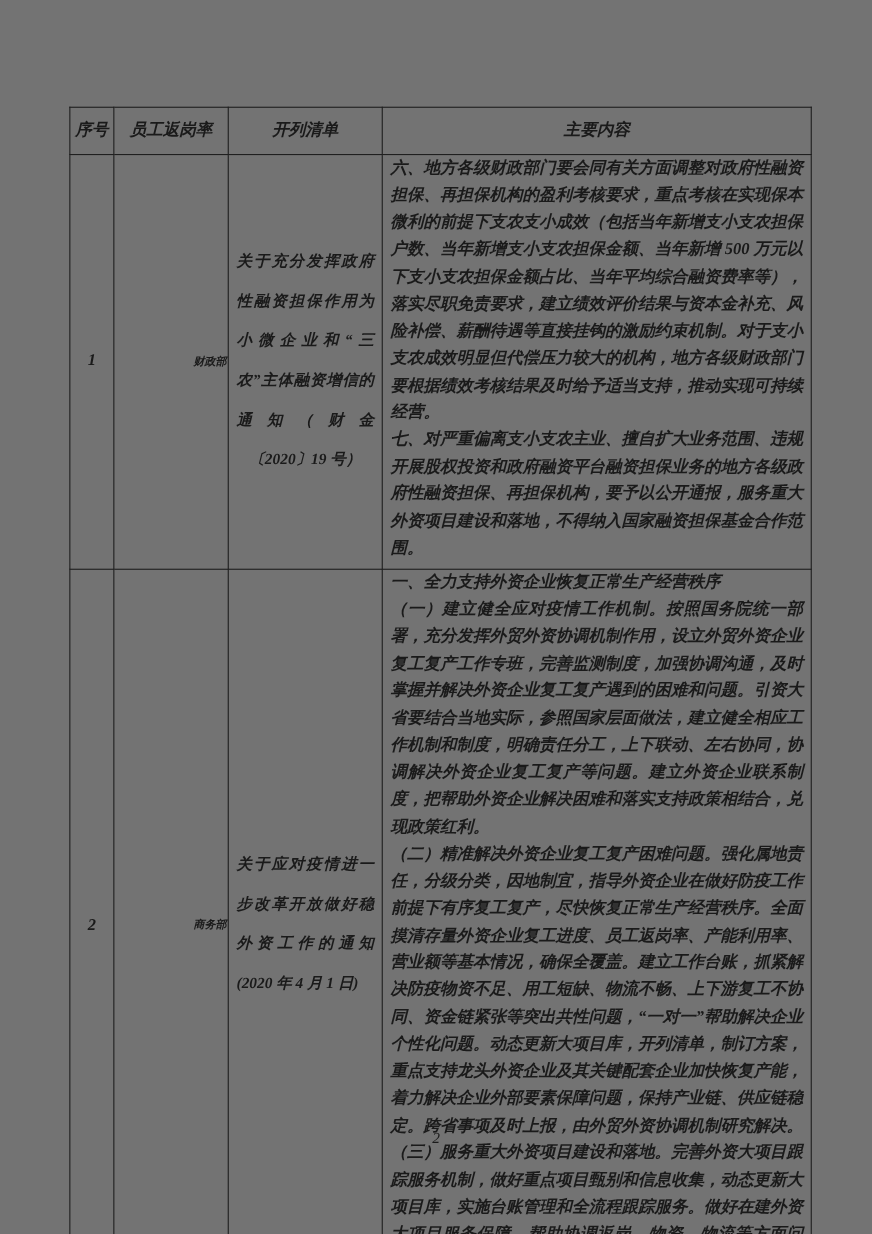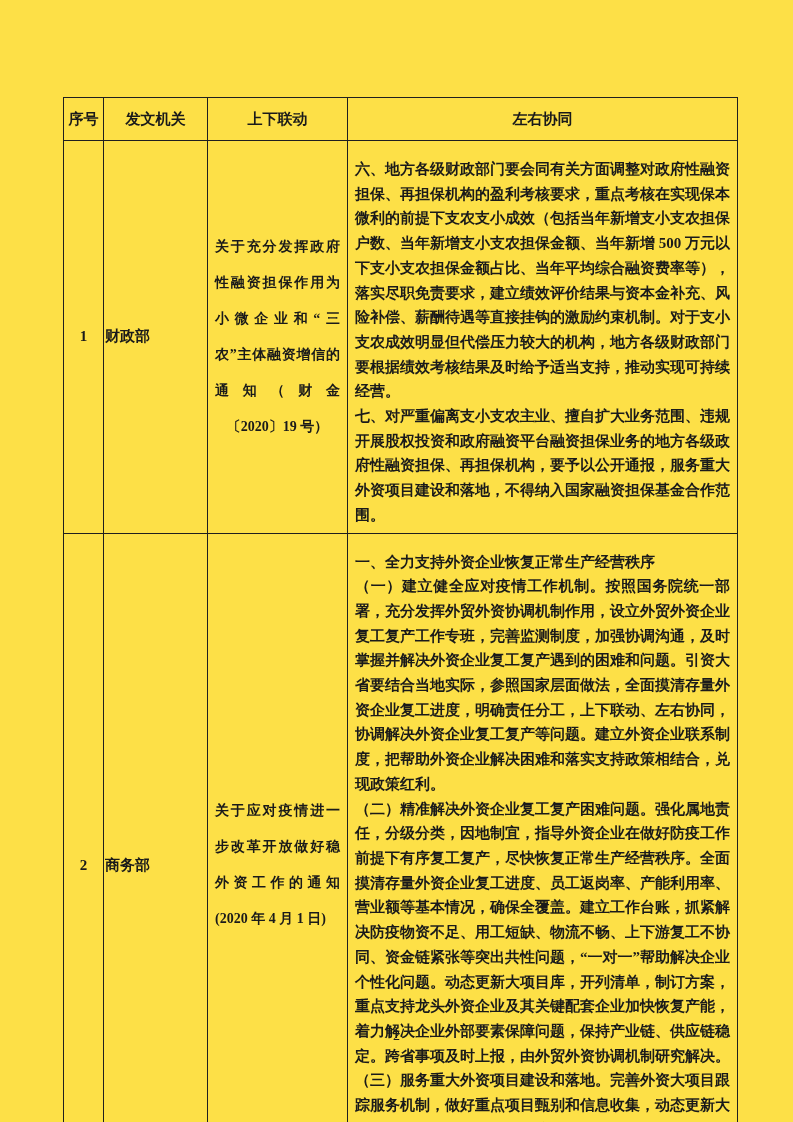--- a/index.html
+++ b/index.html
@@ -1,46 +1,46 @@
 <!DOCTYPE html>
 <html><head>
 <meta charset="utf-8">
 <style>
   html,body{margin:0;padding:0;background:#ffffff;}
   body{
     width:793px;height:1122px;
     font-family:"Liberation Serif","DejaVu Serif",serif;
     color:#1a1a1a;
   }
-  .page{position:relative;width:793px;height:1122px;overflow:hidden;background:#fde047;}
+  .page{position:relative;width:793px;height:1122px;overflow:hidden;background:#737373;font-style:italic;}
   .doc-table{
     position:absolute;left:63px;top:97px;width:674px;
     border-collapse:collapse;table-layout:fixed;
   }
   .doc-table th,.doc-table td{
     border:1.5px solid #1f1f1f;
     font-weight:bold;
     vertical-align:middle;
     box-sizing:border-box;
   }
   .header-row{height:43px;}
   .doc-table th{
     font-size:15px;text-align:center;padding:2px 3px;line-height:19px;
   }
   .row-1{height:297px;}
   .row-2{height:578px;}
   .c-no{width:40px;text-align:center;font-size:15px;}
-  .c-agency{width:104px;text-align:left;font-size:15px;}
+  .c-agency{width:104px;text-align:right;font-size:10px;}
   .c-title{
     width:140px;font-size:14px;padding:4px 7px;
     text-align:justify;line-height:36px;
   }
   .title-center{text-align-last:center;}
   .c-content{
-    padding:16px 7px 5px 7px;font-size:15px;line-height:24.7px;
+    padding:0 7px 5px 7px;font-size:15px;line-height:24.7px;
     text-align:justify;vertical-align:top;
   }
   .c-content p{margin:0;}
   .page-number{
     position:absolute;left:0;right:0;top:1028px;
     text-align:center;font-size:14px;font-weight:normal;
   }
 </style>
 </head>
 <body>
@@ -50,42 +50,42 @@
   <table class="doc-table">
     <colgroup>
       <col style="width:40px">
       <col style="width:104px">
       <col style="width:140px">
       <col style="width:390px">
     </colgroup>
     <thead>
       <tr class="header-row">
         <th>序号</th>
-        <th>发文机关</th>
-        <th>上下联动</th>
-        <th>左右协同</th>
+        <th>员工返岗率</th>
+        <th>开列清单</th>
+        <th>主要内容</th>
       </tr>
     </thead>
     <tbody>
       <tr class="row-1">
         <td class="c-no">1</td>
         <td class="c-agency">财政部</td>
         <td class="c-title title-center">关于充分发挥政府性融资担保作用为小微企业和“三农”主体融资增信的通知（财金〔2020〕19 号）</td>
         <td class="c-content">
           <p>六、地方各级财政部门要会同有关方面调整对政府性融资担保、再担保机构的盈利考核要求，重点考核在实现保本微利的前提下支农支小成效（包括当年新增支小支农担保户数、当年新增支小支农担保金额、当年新增 500 万元以下支小支农担保金额占比、当年平均综合融资费率等），落实尽职免责要求，建立绩效评价结果与资本金补充、风险补偿、薪酬待遇等直接挂钩的激励约束机制。对于支小支农成效明显但代偿压力较大的机构，地方各级财政部门要根据绩效考核结果及时给予适当支持，推动实现可持续经营。</p>
           <p>七、对严重偏离支小支农主业、擅自扩大业务范围、违规开展股权投资和政府融资平台融资担保业务的地方各级政府性融资担保、再担保机构，要予以公开通报，服务重大外资项目建设和落地，不得纳入国家融资担保基金合作范围。</p>
         </td>
       </tr>
       <tr class="row-2">
         <td class="c-no">2</td>
         <td class="c-agency">商务部</td>
         <td class="c-title">关于应对疫情进一步改革开放做好稳外资工作的通知(2020 年 4 月 1 日)</td>
         <td class="c-content">
           <p>一、全力支持外资企业恢复正常生产经营秩序</p>
-          <p>（一）建立健全应对疫情工作机制。按照国务院统一部署，充分发挥外贸外资协调机制作用，设立外贸外资企业复工复产工作专班，完善监测制度，加强协调沟通，及时掌握并解决外资企业复工复产遇到的困难和问题。引资大省要结合当地实际，参照国家层面做法，全面摸清存量外资企业复工进度，明确责任分工，上下联动、左右协同，协调解决外资企业复工复产等问题。建立外资企业联系制度，把帮助外资企业解决困难和落实支持政策相结合，兑现政策红利。</p>
+          <p>（一）建立健全应对疫情工作机制。按照国务院统一部署，充分发挥外贸外资协调机制作用，设立外贸外资企业复工复产工作专班，完善监测制度，加强协调沟通，及时掌握并解决外资企业复工复产遇到的困难和问题。引资大省要结合当地实际，参照国家层面做法，建立健全相应工作机制和制度，明确责任分工，上下联动、左右协同，协调解决外资企业复工复产等问题。建立外资企业联系制度，把帮助外资企业解决困难和落实支持政策相结合，兑现政策红利。</p>
           <p>（二）精准解决外资企业复工复产困难问题。强化属地责任，分级分类，因地制宜，指导外资企业在做好防疫工作前提下有序复工复产，尽快恢复正常生产经营秩序。全面摸清存量外资企业复工进度、员工返岗率、产能利用率、营业额等基本情况，确保全覆盖。建立工作台账，抓紧解决防疫物资不足、用工短缺、物流不畅、上下游复工不协同、资金链紧张等突出共性问题，“一对一”帮助解决企业个性化问题。动态更新大项目库，开列清单，制订方案，重点支持龙头外资企业及其关键配套企业加快恢复产能，着力解决企业外部要素保障问题，保持产业链、供应链稳定。跨省事项及时上报，由外贸外资协调机制研究解决。</p>
           <p>（三）服务重大外资项目建设和落地。完善外资大项目跟踪服务机制，做好重点项目甄别和信息收集，动态更新大项目库，实施台账管理和全流程跟踪服务。做好在建外资大项目服务保障，帮助协调返岗、物资、物流等方面问题，加强用</p>
         </td>
       </tr>
     </tbody>
   </table>
 
   <div class="page-number">2</div>
 
 </div>

